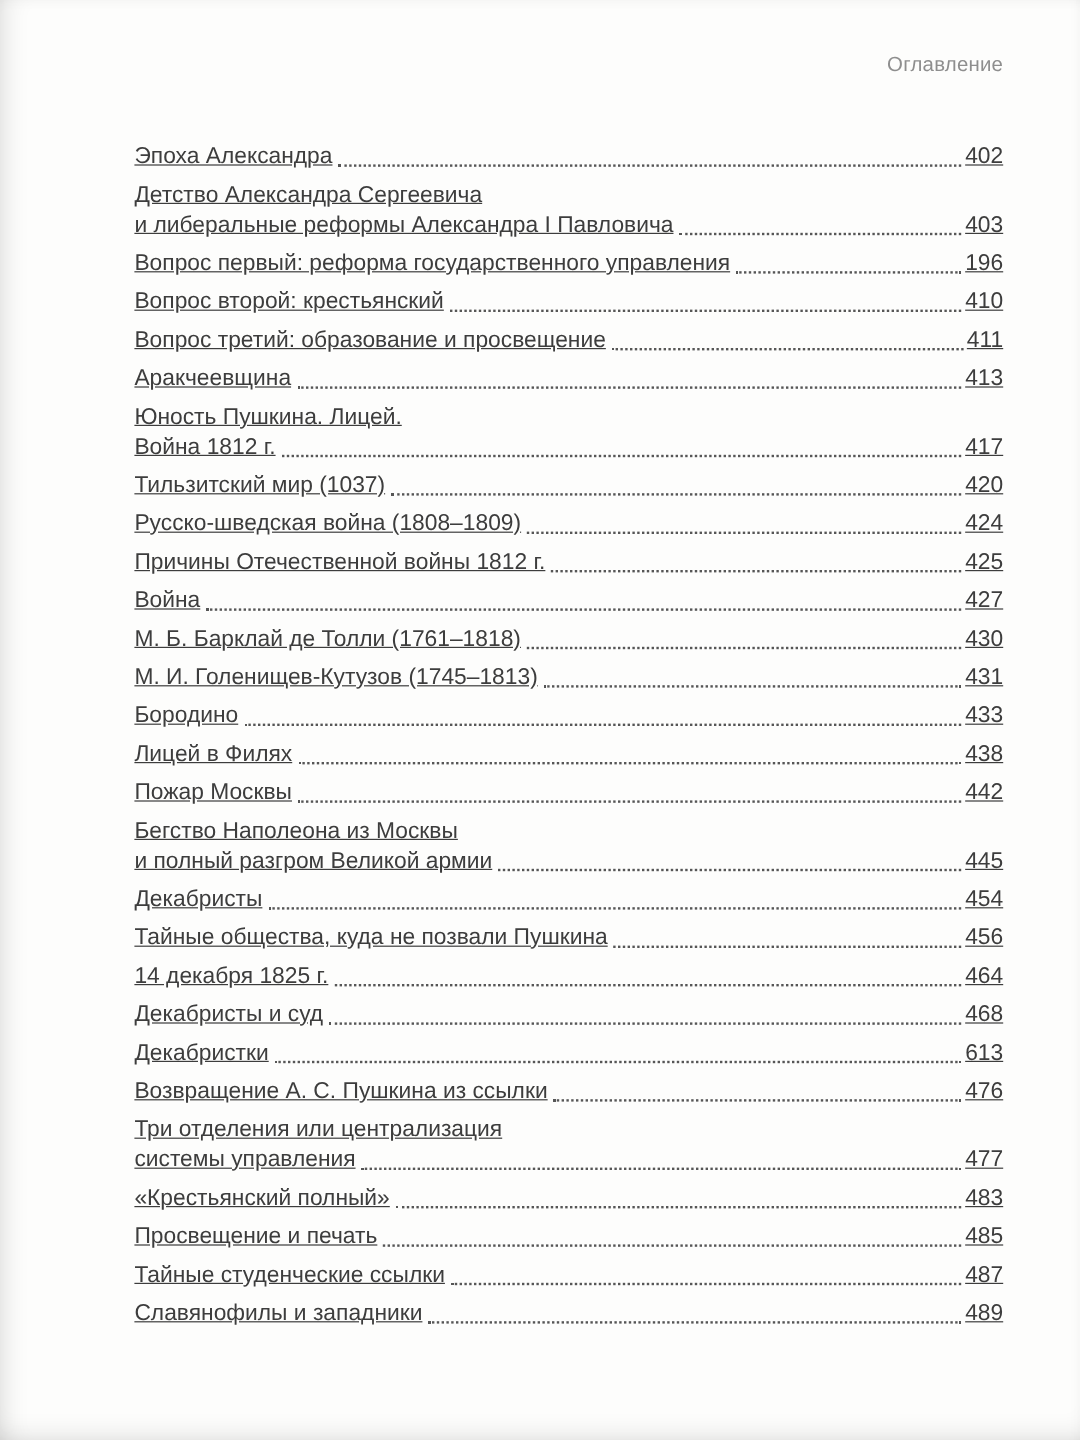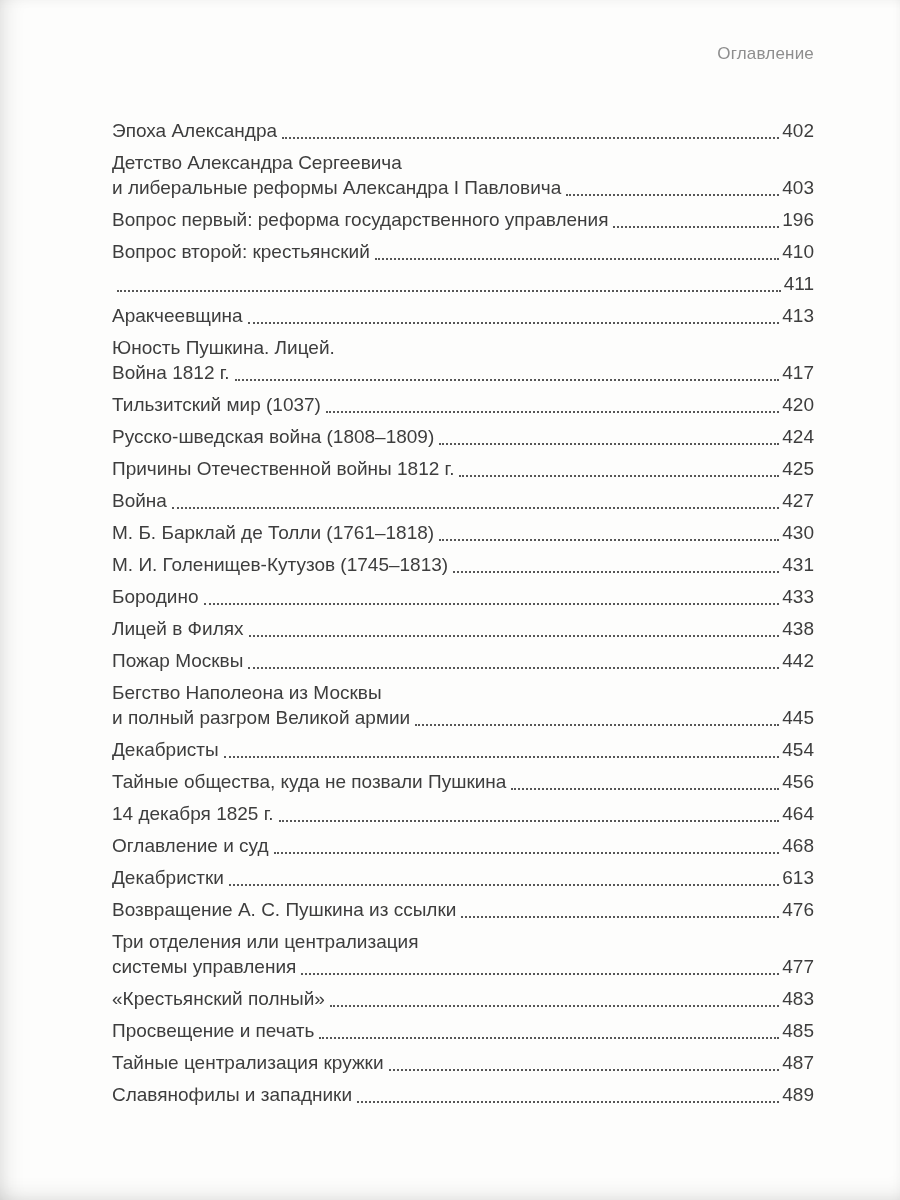--- a/index.html
+++ b/index.html
@@ -6,21 +6,21 @@
     margin: 0;
     padding: 0;
     background: #e9e9e9;
   }
   .page {
     position: relative;
     width: 900px;
     height: 1200px;
     background: #fdfdfc;
     box-sizing: border-box;
-    padding: 42px 86px 40px 112px;
+    padding: 42px 64px 40px 112px;
     font-family: "Liberation Sans", sans-serif;
     color: #3d3d3d;
     overflow: hidden;
     box-shadow:
       inset 16px 0 24px -16px rgba(0,0,0,0.16),
       inset 0 -18px 24px -18px rgba(0,0,0,0.14),
       inset -8px 0 14px -12px rgba(0,0,0,0.07),
       inset 0 10px 16px -14px rgba(0,0,0,0.06);
   }
   .running-head {
@@ -39,20 +39,21 @@
     position: absolute;
     top: 0;
     right: -127px;
     font-size: 18px;
     line-height: 24px;
     font-weight: bold;
     color: #15803d;
   }
   .toc {
     margin-top: 52px;
+    text-decoration: underline;
   }
   .entry {
     margin-bottom: 7px;
     font-size: 19px;
     line-height: 25px;
   }
   .pre-line {
     white-space: nowrap;
   }
   .last-line {
@@ -119,20 +120,21 @@
     <div class="last-line">
       <span class="title-text">Вопрос второй: крестьянский</span>
       <span class="dots"></span>
       <span class="page-num">410</span>
     </div>
   </div>
 
   <div class="entry">
     <div class="pre-lines"></div>
     <div class="last-line">
+      <span class="title-text">Вопрос третий: образование и просвещение</span>
       <span class="dots"></span>
       <span class="page-num">411</span>
     </div>
   </div>
 
   <div class="entry">
     <div class="pre-lines"></div>
     <div class="last-line">
       <span class="title-text">Аракчеевщина</span>
       <span class="dots"></span>
@@ -266,21 +268,21 @@
     <div class="last-line">
       <span class="title-text">14 декабря 1825 г.</span>
       <span class="dots"></span>
       <span class="page-num">464</span>
     </div>
   </div>
 
   <div class="entry">
     <div class="pre-lines"></div>
     <div class="last-line">
-      <span class="title-text">Оглавление и суд</span>
+      <span class="title-text">Декабристы и суд</span>
       <span class="dots"></span>
       <span class="page-num">468</span>
     </div>
   </div>
 
   <div class="entry">
     <div class="pre-lines"></div>
     <div class="last-line">
       <span class="title-text">Декабристки</span>
       <span class="dots"></span>
@@ -322,21 +324,21 @@
     <div class="last-line">
       <span class="title-text">Просвещение и печать</span>
       <span class="dots"></span>
       <span class="page-num">485</span>
     </div>
   </div>
 
   <div class="entry">
     <div class="pre-lines"></div>
     <div class="last-line">
-      <span class="title-text">Тайные централизация кружки</span>
+      <span class="title-text">Тайные студенческие ссылки</span>
       <span class="dots"></span>
       <span class="page-num">487</span>
     </div>
   </div>
 
   <div class="entry">
     <div class="pre-lines"></div>
     <div class="last-line">
       <span class="title-text">Славянофилы и западники</span>
       <span class="dots"></span>

